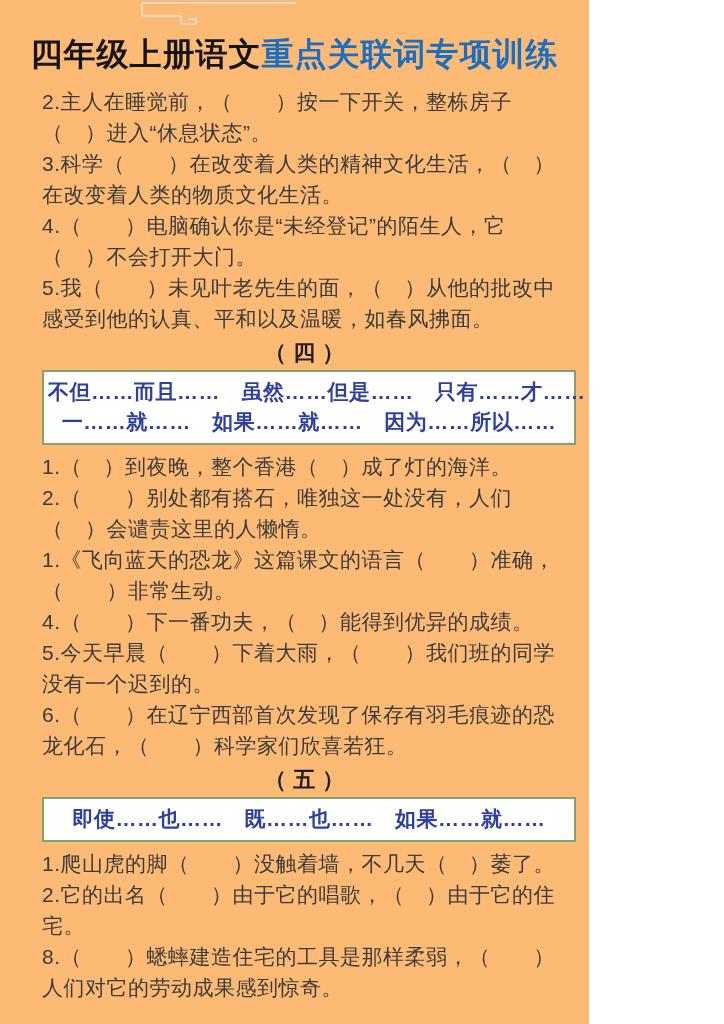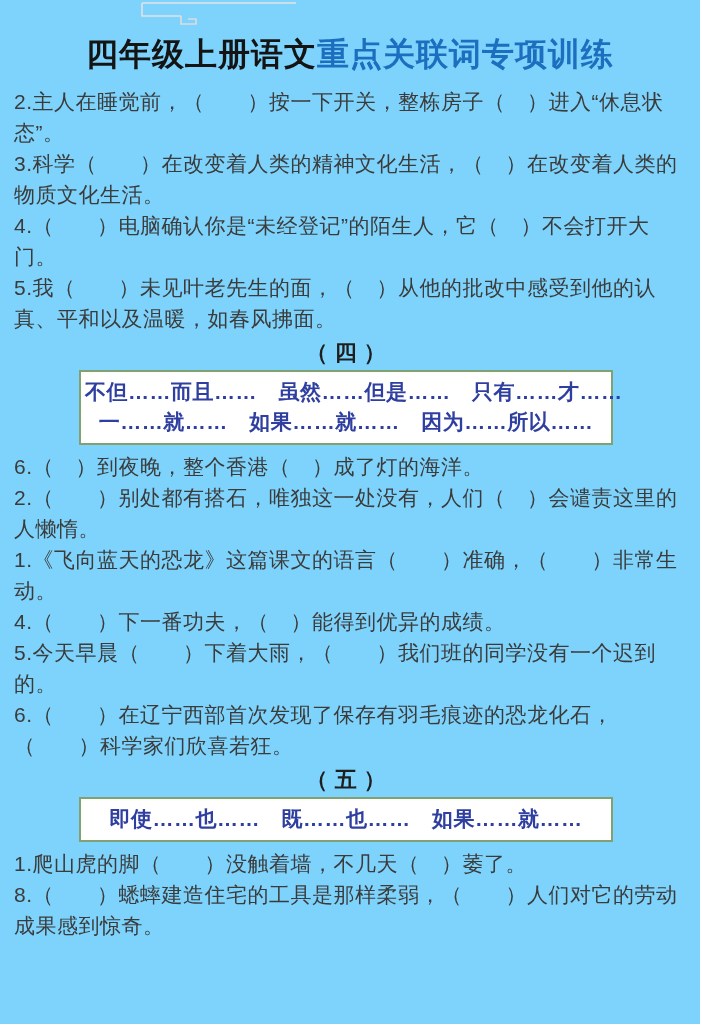--- a/index.html
+++ b/index.html
@@ -1,20 +1,20 @@
 <!DOCTYPE html>
 <html><head>
 <meta charset="utf-8">
 <style>
   html, body { margin: 0; padding: 0; background: #ffffff; }
   .page {
     position: relative;
-    width: 700px;
+    width: 589px;
     height: 1024px;
-    background: #7dd3fc;
+    background: #fdba74;
     overflow: hidden;
     font-family: "Liberation Sans", sans-serif;
     box-sizing: border-box;
   }
   .artifact {
     position: absolute;
     top: 0; left: 0;
     pointer-events: none;
   }
   .title {
@@ -22,21 +22,21 @@
     text-align: center;
     font-size: 32px;
     font-weight: 700;
     color: #141414;
     letter-spacing: 1px;
     font-family: "Liberation Serif", "DejaVu Serif", serif;
     white-space: nowrap;
   }
   .title .accent { color: #1c6fbf; }
   .content {
-    padding: 0 22px 0 14px;
+    padding: 0 22px 0 42px;
     font-size: 21px;
     line-height: 31px;
     color: #3b3b3b;
     letter-spacing: 0.5px;
   }
   .q { margin: 0; }
   .sec-label {
     text-align: center;
     font-size: 22px;
     font-weight: 600;
@@ -81,30 +81,31 @@
     <p class="q">4.（　　）电脑确认你是“未经登记”的陌生人，它（　）不会打开大门。</p>
     <p class="q">5.我（　　）未见叶老先生的面，（　）从他的批改中感受到他的认真、平和以及温暖，如春风拂面。</p>
 
     <div class="sec-label">（ 四 ）</div>
 
     <div class="word-bank">
       <div class="wb-line">不但……而且……　虽然……但是……　只有……才……</div>
       <div class="wb-line">一……就……　如果……就……　因为……所以……</div>
     </div>
 
-    <p class="q">6.（　）到夜晚，整个香港（　）成了灯的海洋。</p>
+    <p class="q">1.（　）到夜晚，整个香港（　）成了灯的海洋。</p>
     <p class="q">2.（　　）别处都有搭石，唯独这一处没有，人们（　）会谴责这里的人懒惰。</p>
     <p class="q">1.《飞向蓝天的恐龙》这篇课文的语言（　　）准确，（　　）非常生动。</p>
     <p class="q">4.（　　）下一番功夫，（　）能得到优异的成绩。</p>
     <p class="q">5.今天早晨（　　）下着大雨，（　　）我们班的同学没有一个迟到的。</p>
     <p class="q">6.（　　）在辽宁西部首次发现了保存有羽毛痕迹的恐龙化石，（　　）科学家们欣喜若狂。</p>
 
     <div class="sec-label">（ 五 ）</div>
 
     <div class="word-bank">
       <div class="wb-line">即使……也……　既……也……　如果……就……</div>
     </div>
 
     <p class="q">1.爬山虎的脚（　　）没触着墙，不几天（　）萎了。</p>
+    <p class="q">2.它的出名（　　）由于它的唱歌，（　）由于它的住宅。</p>
     <p class="q">8.（　　）蟋蟀建造住宅的工具是那样柔弱，（　　）人们对它的劳动成果感到惊奇。</p>
 
   </div>
 </div>
 
 </body></html>

